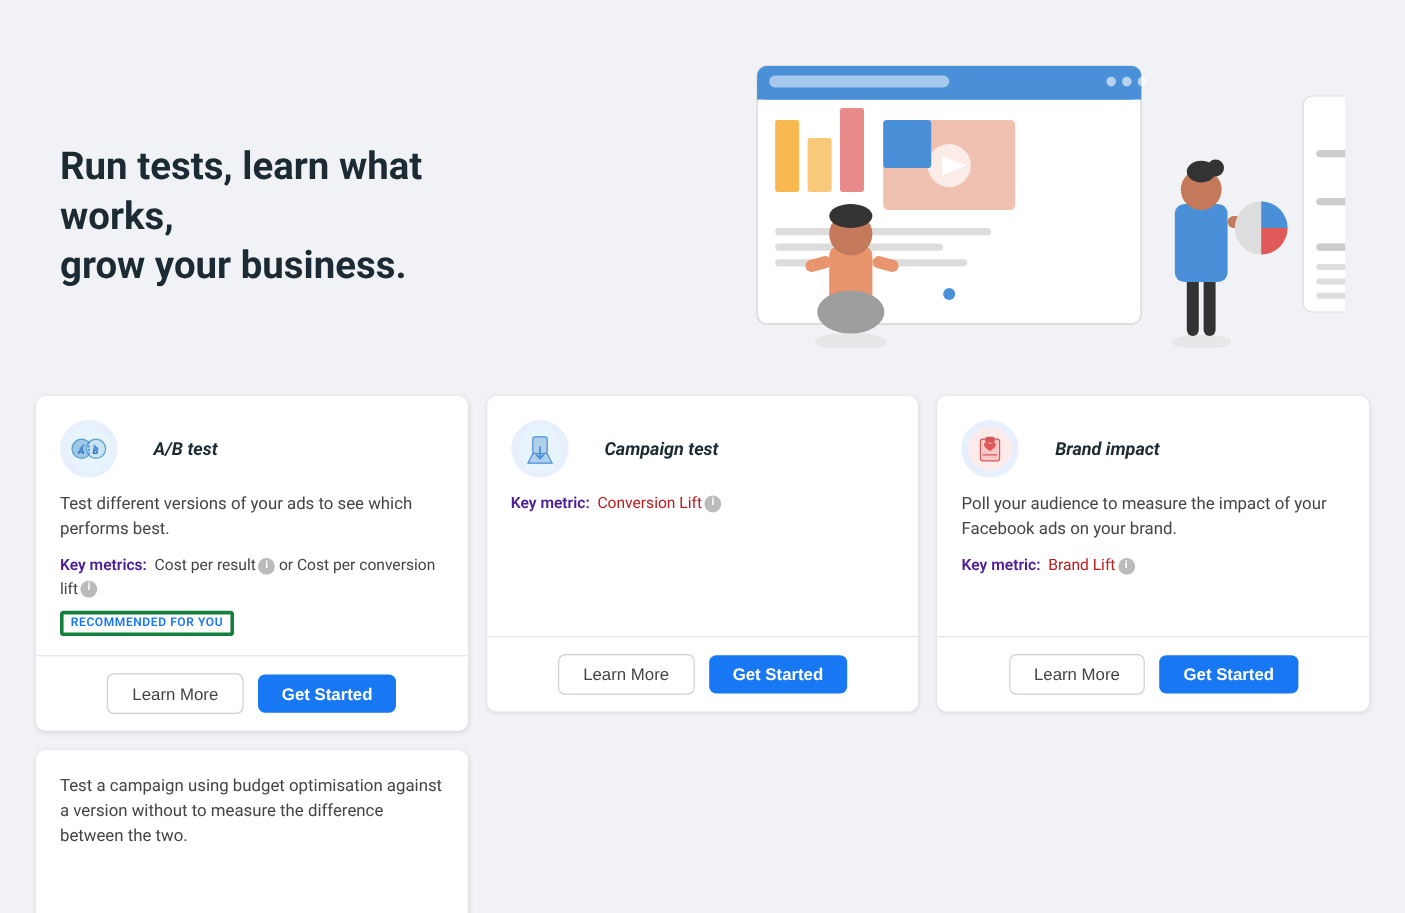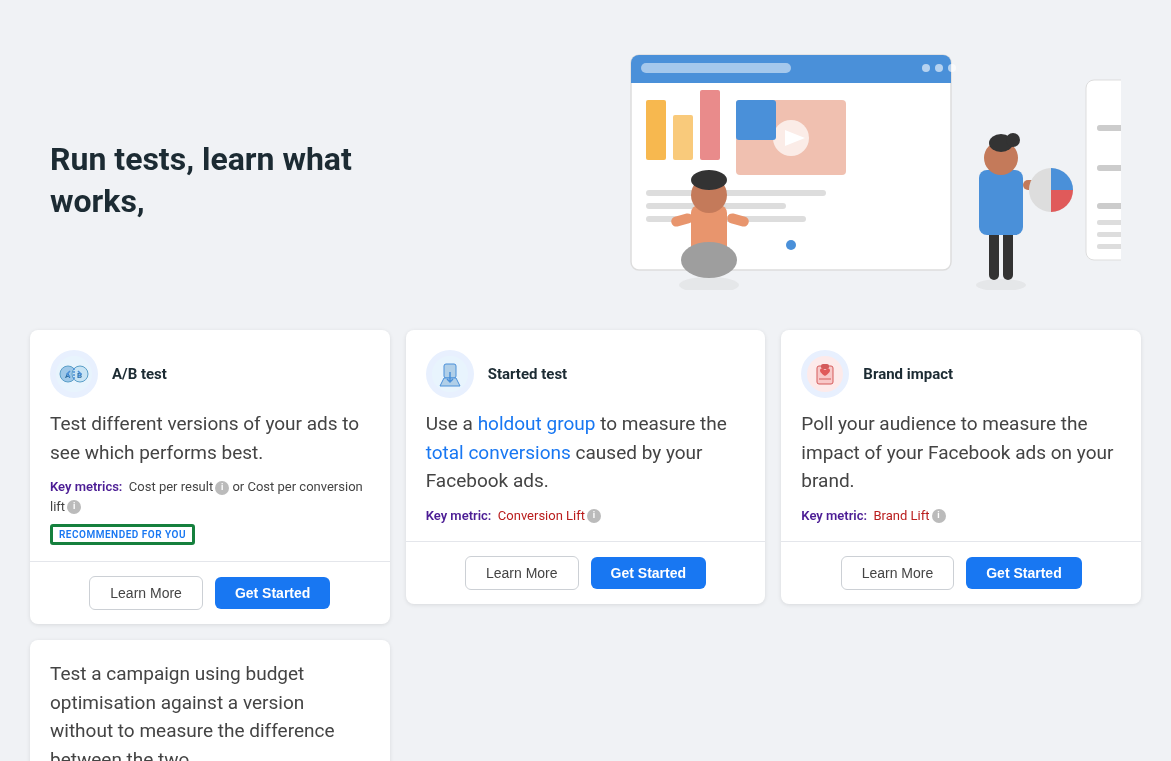--- a/index.html
+++ b/index.html
@@ -49,43 +49,44 @@
     }
 
     .card-body {
       padding: 20px 20px 16px 20px;
       min-height: 180px;
     }
 
     .card-header {
       display: flex;
       align-items: center;
-      gap: 14px;
+      gap: 30px;
       margin-bottom: 12px;
+      font-style: italic;
     }
 
     .card-icon {
       width: 48px;
       height: 48px;
       border-radius: 50%;
       background: #e8f0fe;
       display: flex;
       align-items: center;
       justify-content: center;
       flex-shrink: 0;
     }
 
     .card-title {
       font-size: 15px;
       font-weight: 700;
       color: #1c2b33;
     }
 
     .card-description {
-      font-size: 19px;
+      font-size: 14px;
       color: #444;
       line-height: 1.5;
       margin-bottom: 10px;
     }
 
     .card-description a {
       color: #1877f2;
       text-decoration: none;
     }
 
@@ -174,20 +175,21 @@
   </style>
 </head>
 <body>
 
 <div class="page-container">
 
   <div class="hero">
     <div class="hero-text">
       <h1 class="hero-title">
         <span>Run tests, learn what works,</span><br>
+        <span>grow your business.</span>
       </h1>
     </div>
     <div class="hero-illustration">
       
       <svg viewBox="0 0 580 240" xmlns="http://www.w3.org/2000/svg" class="illustration-svg">
 
         <rect x="90" y="5" width="320" height="215" rx="8" fill="white" stroke="#ddd" stroke-width="1.5"></rect>
         <rect x="90" y="5" width="320" height="28" rx="8" fill="#4a90d9"></rect>
         <rect x="90" y="18" width="320" height="15" fill="#4a90d9"></rect>
         <rect x="100" y="13" width="150" height="10" rx="5" fill="rgba(255,255,255,0.5)"></rect>
@@ -316,23 +318,22 @@
             <div class="card-icon">
               <svg width="36" height="36" viewBox="0 0 36 36">
                 <circle cx="18" cy="18" r="18" fill="#e8f4fd"></circle>
 
                 <rect x="12" y="8" width="12" height="14" rx="2" fill="#b0cfe8" stroke="#4a90d9" stroke-width="1"></rect>
                 <path d="M12,22 L8,30 L28,30 L24,22 Z" fill="#b0cfe8" stroke="#4a90d9" stroke-width="1"></path>
 
                 <path d="M18,16 L18,26 M15,23 L18,26 L21,23" stroke="#4a90d9" stroke-width="1.5" fill="none"></path>
               </svg>
             </div>
-            <span class="card-title">Started test</span>
-          </div>
-          <p class="card-description">Use a <a href="#">holdout group</a> to measure the <a href="#">total conversions</a> caused by your Facebook ads.</p>
+            <span class="card-title">Campaign test</span>
+          </div>
           <div class="key-metrics">
             <span class="label">Key metric:</span>
             &nbsp;<span class="metric-link">Conversion Lift</span><span class="info-icon">i</span>
           </div>
         </div>
         <div class="card-footer">
           <button class="btn-learn-more">Learn More</button>
           <button class="btn-get-started">Get Started</button>
         </div>
       </div>

